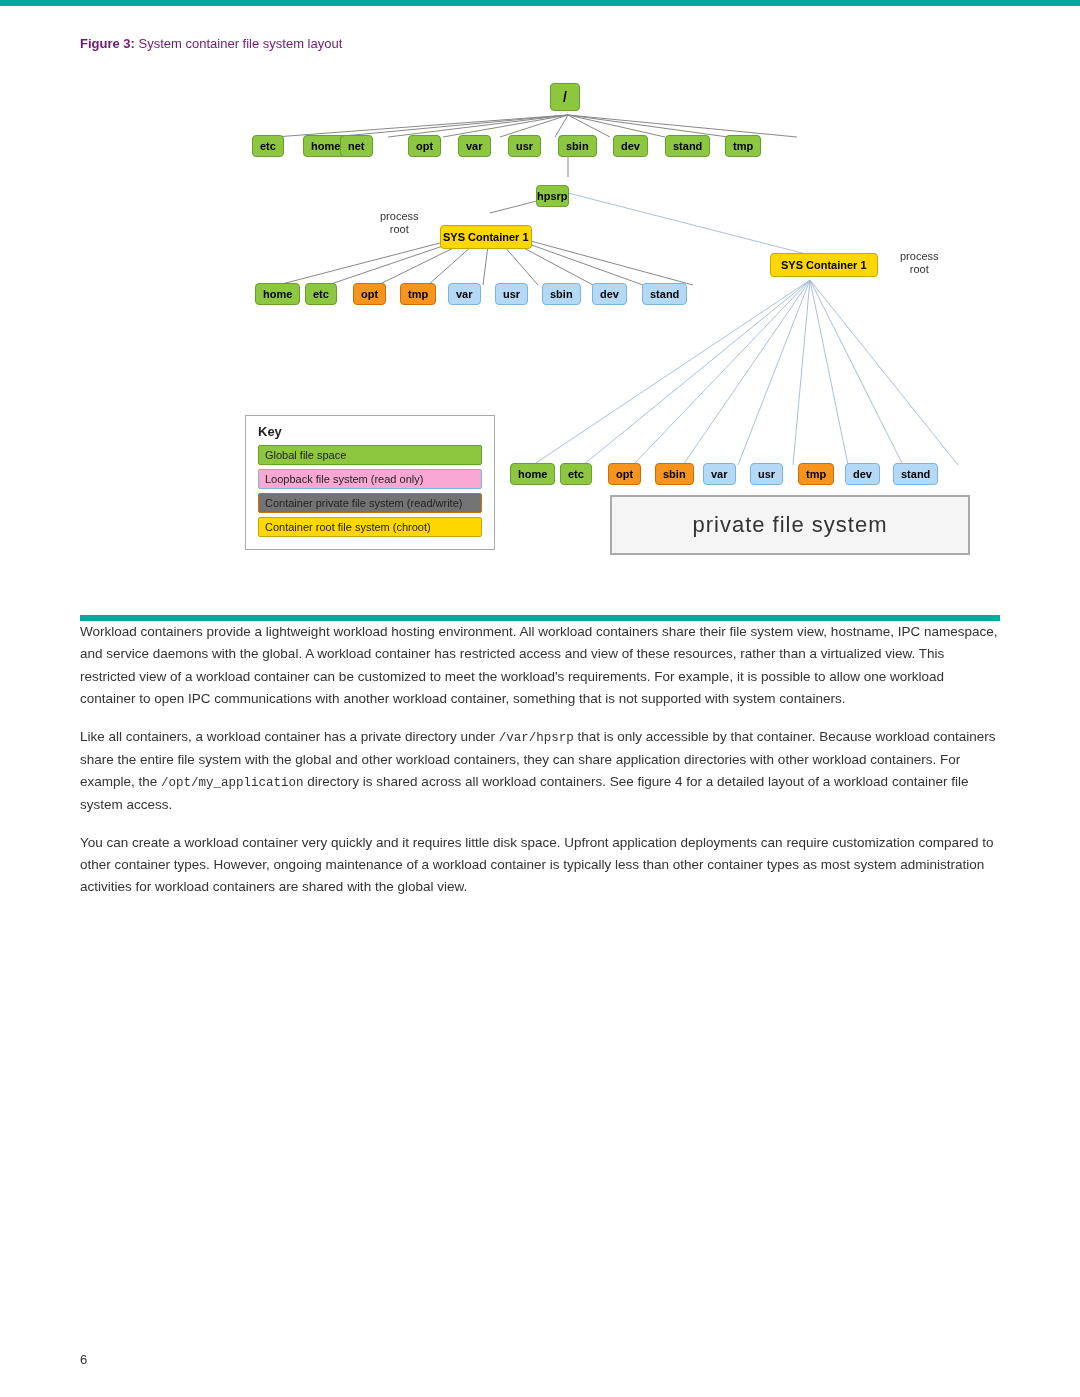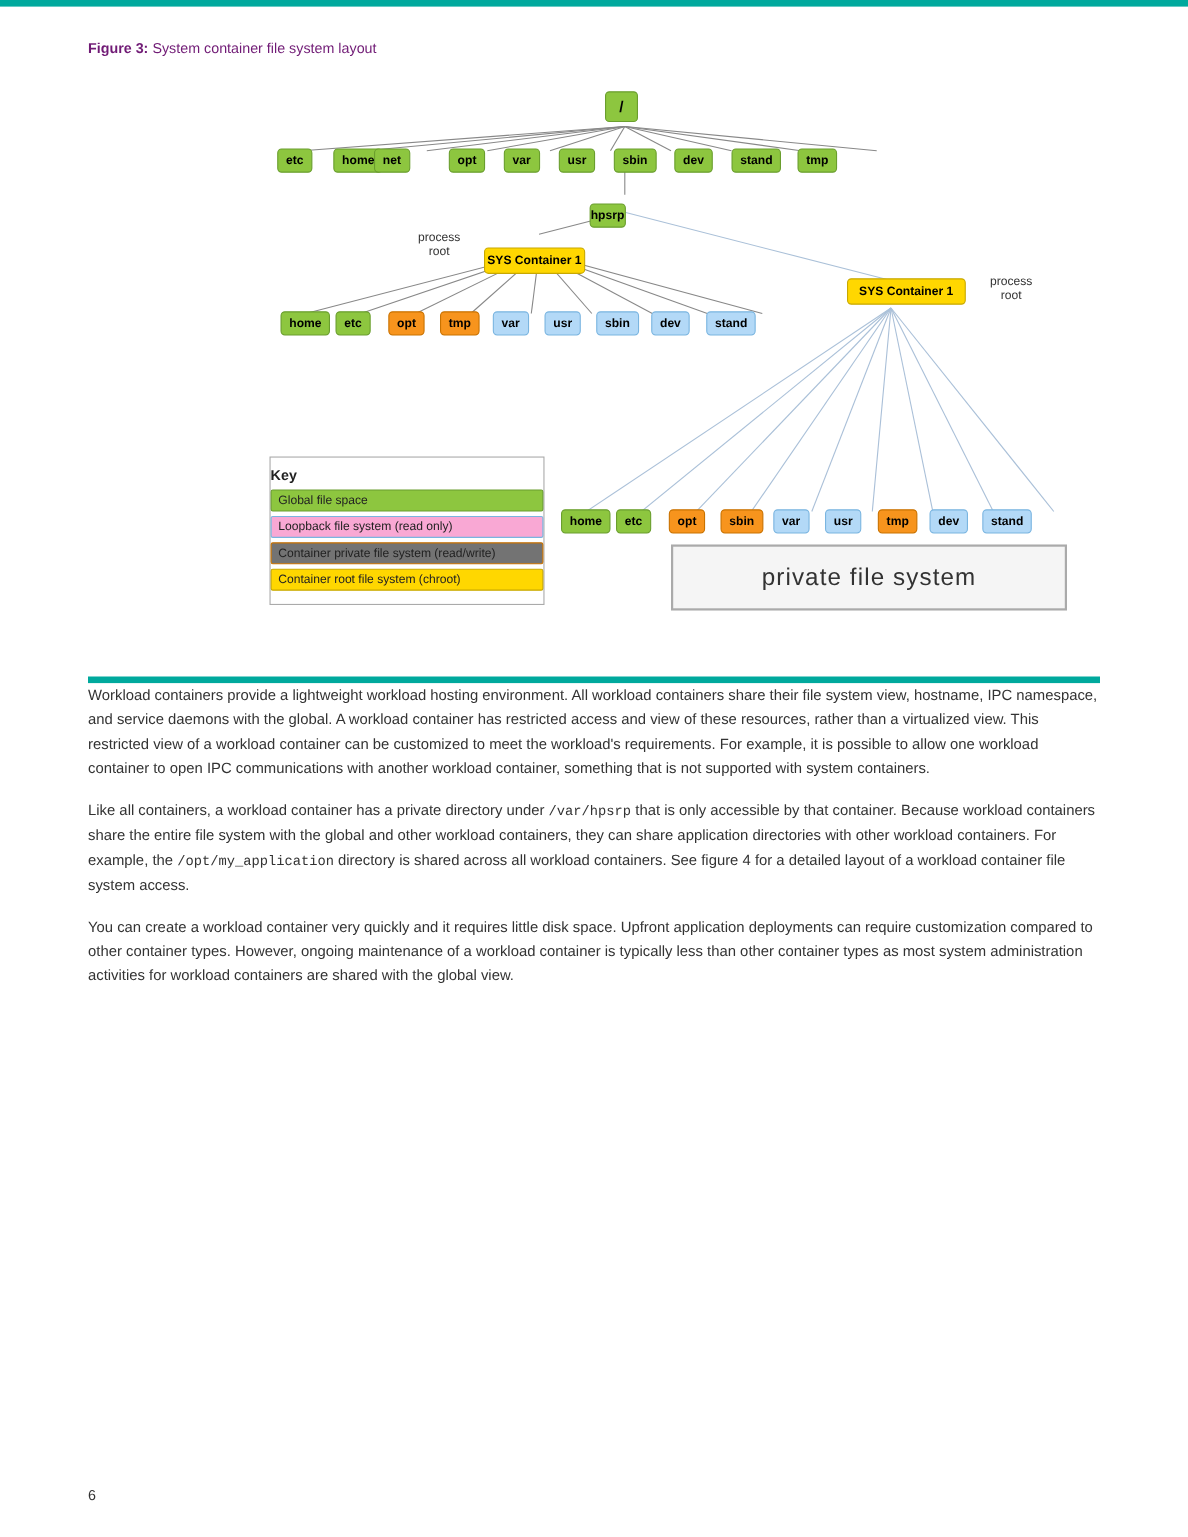--- a/index.html
+++ b/index.html
@@ -88,21 +88,21 @@
       display: flex;
       align-items: center;
       justify-content: center;
       letter-spacing: 1px;
     }
 
     .key-box {
       position: absolute;
       border: 1px solid #aaa;
       background: #fff;
-      padding: 8px 0;
+      padding: 8px 12px;
       font-size: 12px;
     }
 
     .key-title {
       font-weight: bold;
       margin-bottom: 6px;
       font-size: 13px;
     }
 
     .key-item {

